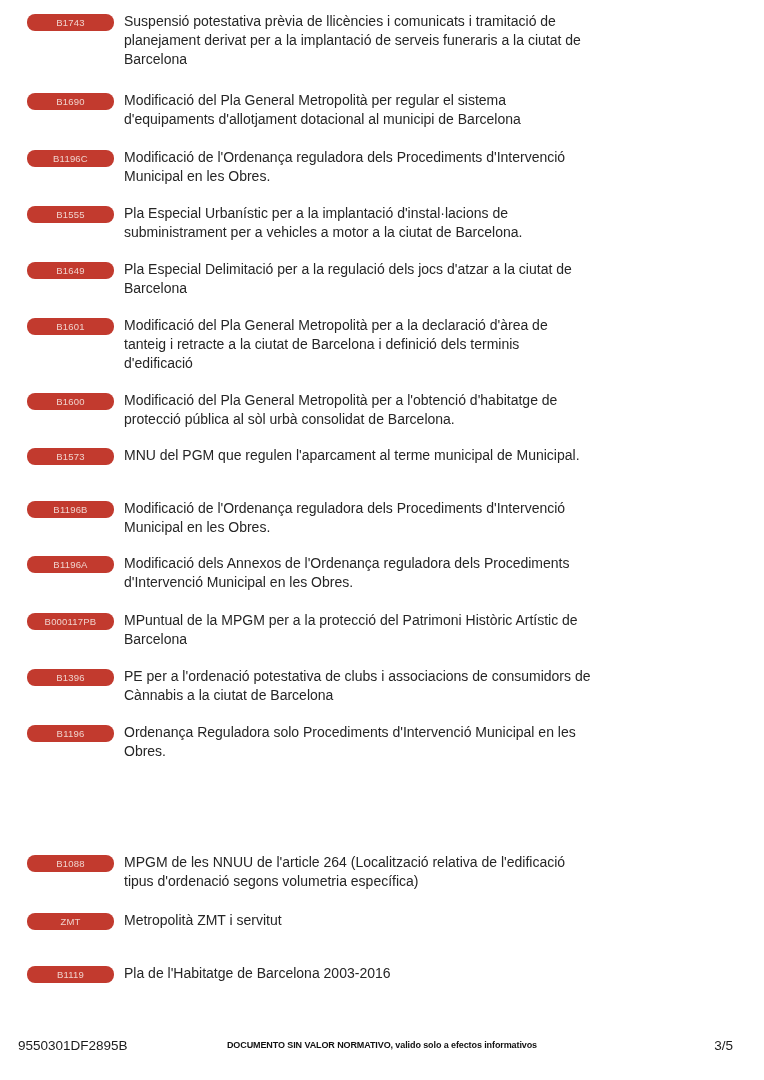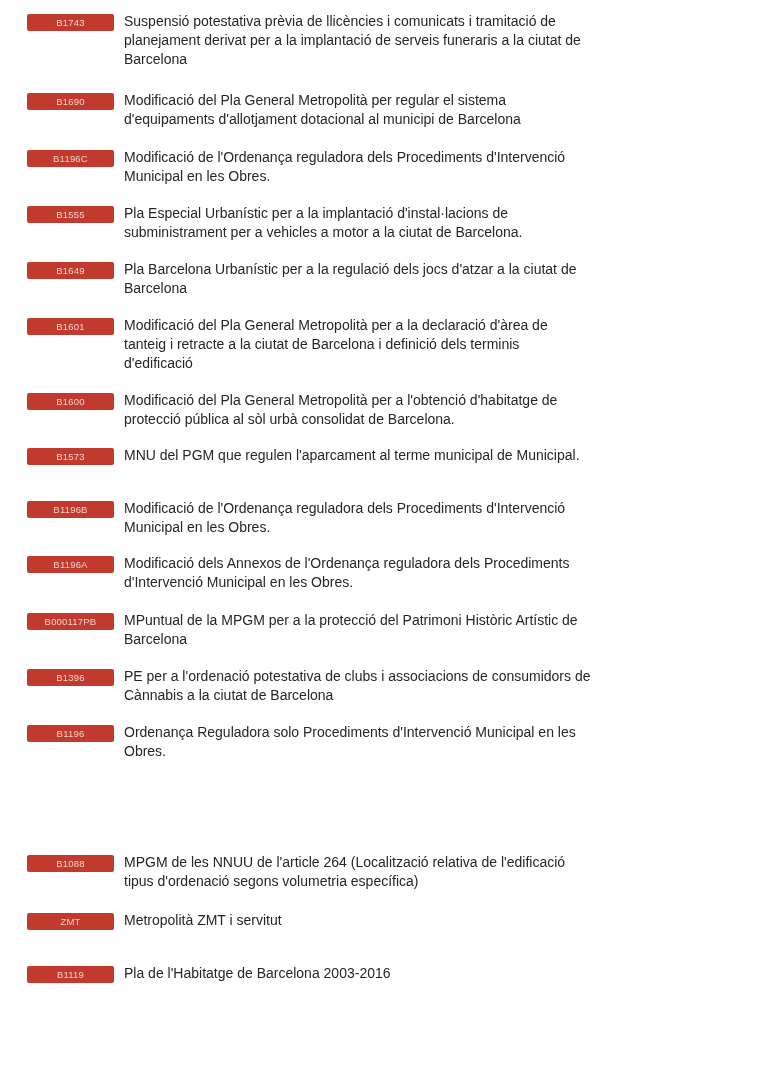--- a/index.html
+++ b/index.html
@@ -17,21 +17,21 @@
     position: absolute;
     left: 27px;
     top: 0;
     width: 87px;
     height: 17px;
     background: var(--badge-bg, #C23A2E);
     color: var(--badge-fg, #F0D2CC);
     font-size: 9.5px;
     line-height: 17px;
     text-align: center;
-    border-radius: 2px;
+    border-radius: 8px;
     letter-spacing: 0.2px;
   }
   .item-text {
     position: absolute;
     left: 124px;
     top: -2px;
     width: 590px;
     font-size: 14px;
     line-height: 19px;
     color: #262626;
@@ -105,21 +105,21 @@
   </div>
 
   <div class="row" style="top:206px">
     <span class="badge">B1555</span>
     <div class="item-text">Pla Especial Urbanístic per a la implantació d'instal·lacions de
 subministrament per a vehicles a motor a la ciutat de Barcelona.</div>
   </div>
 
   <div class="row" style="top:262px">
     <span class="badge">B1649</span>
-    <div class="item-text">Pla Barcelona Urbanístic per a la regulació dels jocs d'atzar a la ciutat de
+    <div class="item-text">Pla Especial Delimitació per a la regulació dels jocs d'atzar a la ciutat de
 Barcelona</div>
   </div>
 
   <div class="row" style="top:318px">
     <span class="badge">B1601</span>
     <div class="item-text">Modificació del Pla General Metropolità per a la declaració d'àrea de
 tanteig i retracte a la ciutat de Barcelona i definició dels terminis
 d'edificació</div>
   </div>
 
@@ -174,14 +174,19 @@
   <div class="row" style="top:913px">
     <span class="badge">ZMT</span>
     <div class="item-text">Metropolità ZMT i servitut</div>
   </div>
 
   <div class="row" style="top:966px">
     <span class="badge">B1119</span>
     <div class="item-text">Pla de l'Habitatge de Barcelona 2003-2016</div>
   </div>
 
+  <div class="footer">
+    <span class="footer-doc-id">9550301DF2895B</span>
+    <span class="footer-disclaimer">DOCUMENTO SIN VALOR NORMATIVO, valido solo a efectos informativos</span>
+    <span class="footer-page">3/5</span>
+  </div>
 
 </div>
 
 </body></html>

